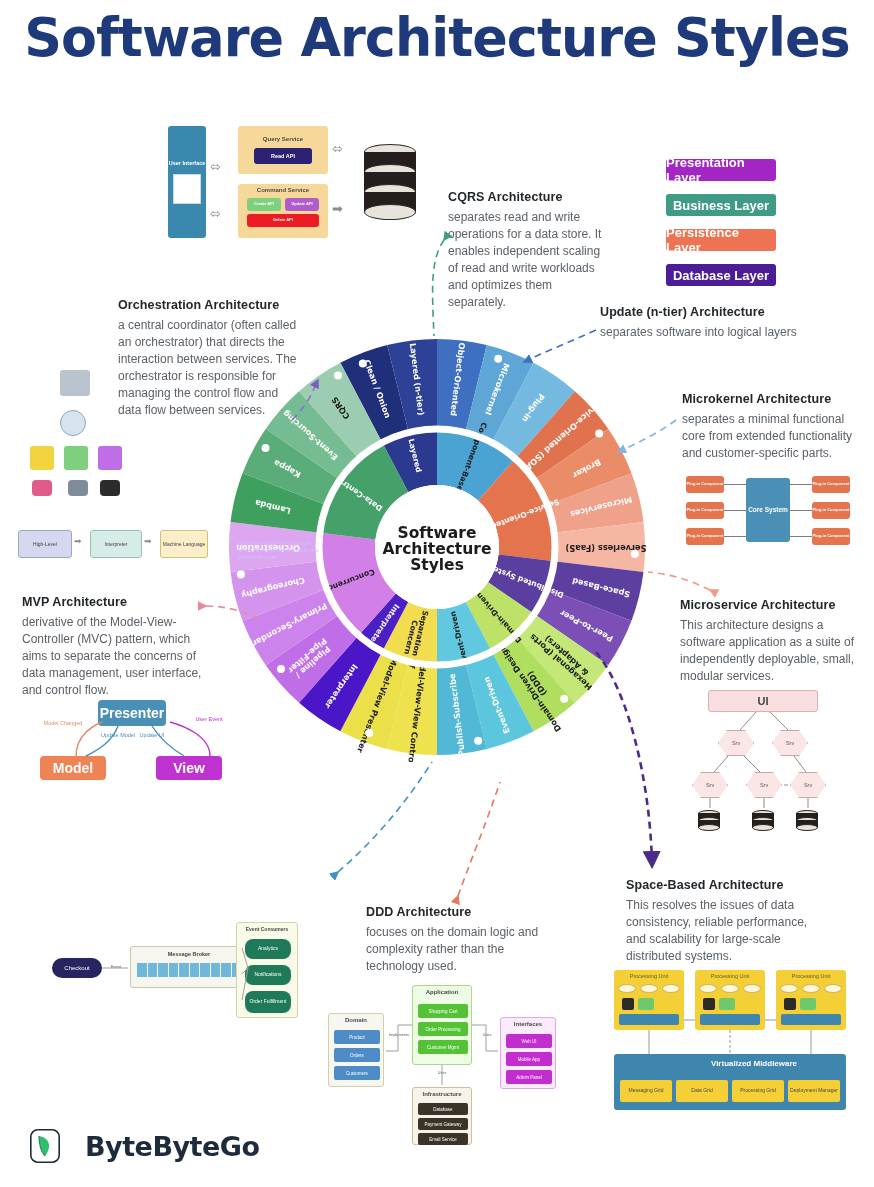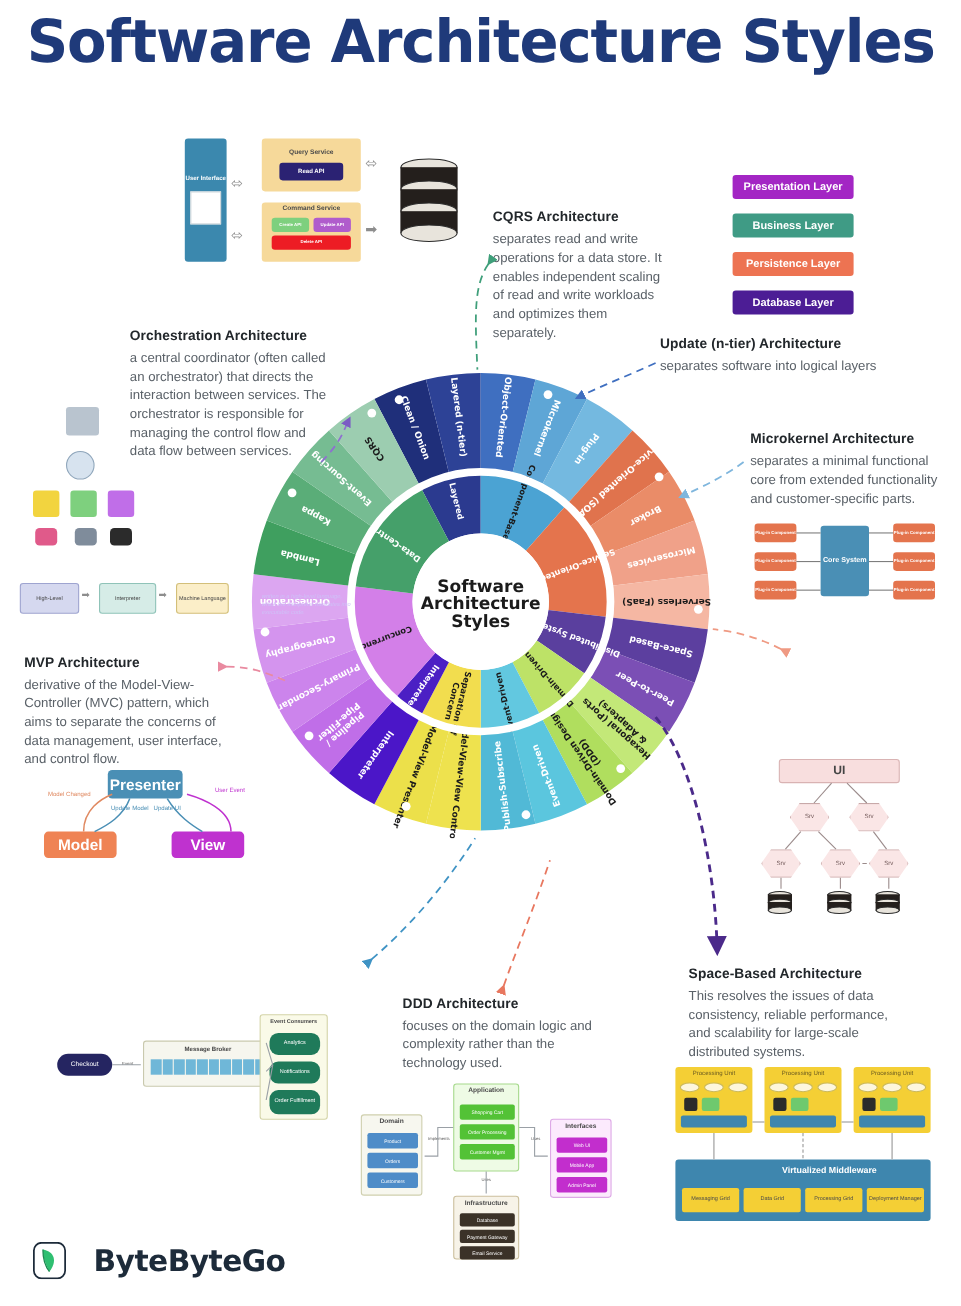--- a/index.html
+++ b/index.html
@@ -58,21 +58,21 @@
 
   
   .db { position: absolute; }
   .db .disc { position: absolute; left: 0; width: 100%; border-radius: 50%;
               background: #e8e4dc; border: 1px solid #2b2b2b; }
   .db .band { position: absolute; left: 0; width: 100%; background: #241f1c; }
 
   
   .layer-box { position: absolute; width: 110px; height: 22px; border-radius: 3px;
                display: flex; align-items: center; justify-content: center;
-               font-size: 10px; color: #fff; font-weight: bold; }
+               font-size: 13px; color: #fff; font-weight: bold; }
 
   
   .mk-plug { background: #e4744d; width: 38px; height: 17px; font-size: 4px; }
   .mk-core { background: #4a8fb5; width: 44px; height: 64px; font-size: 6.5px; }
   .wire { position: absolute; background: #7e7e7e; height: 1px; }
 
   
   .mvp-box { position: absolute; border-radius: 4px; display:flex; align-items:center;
              justify-content:center; color:#fff; font-weight:bold; font-size: 14px; }
   .mvp-presenter { background: #4a8fb5; }
@@ -192,20 +192,24 @@
   <div class="callout" style="left:600px; top:305px; width:240px;">
     <div class="ttl">Update (n-tier) Architecture</div>
     <div class="body">separates software into logical layers</div>
   </div>
 
   <div class="callout" style="left:682px; top:392px; width:185px;">
     <div class="ttl">Microkernel Architecture</div>
     <div class="body">separates a minimal functional core from extended functionality and customer-specific parts.</div>
   </div>
 
+  <div class="callout" style="left:680px; top:598px; width:176px;">
+    <div class="ttl">Microservice Architecture</div>
+    <div class="body">This architecture designs a software application as a suite of independently deployable, small, modular services.</div>
+  </div>
 
   <div class="callout" style="left:22px; top:595px; width:180px;">
     <div class="ttl">MVP Architecture</div>
     <div class="body">derivative of the Model-View-Controller (MVC) pattern, which aims to separate the concerns of data management, user interface, and control flow.</div>
   </div>
 
 
   <div class="callout" style="left:626px; top:878px; width:190px;">
     <div class="ttl">Space-Based Architecture</div>
     <div class="body">This resolves the issues of data consistency, reliable performance, and scalability for large-scale distributed systems.</div>

